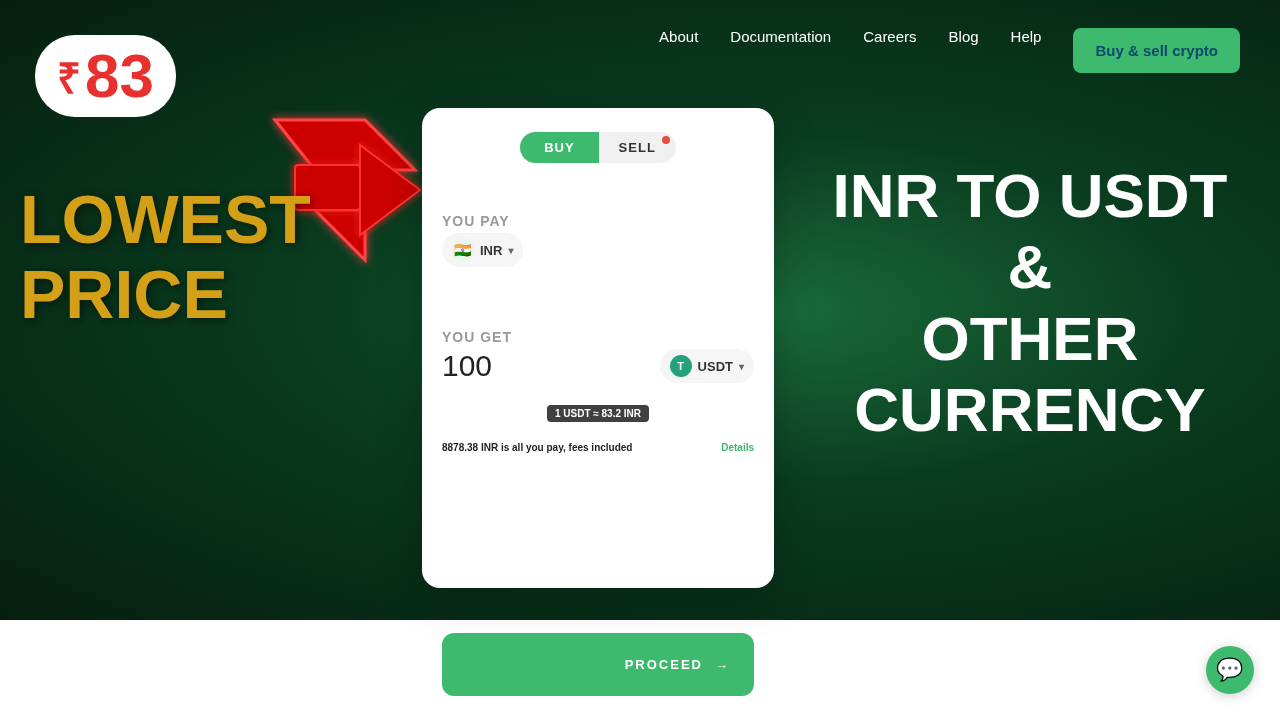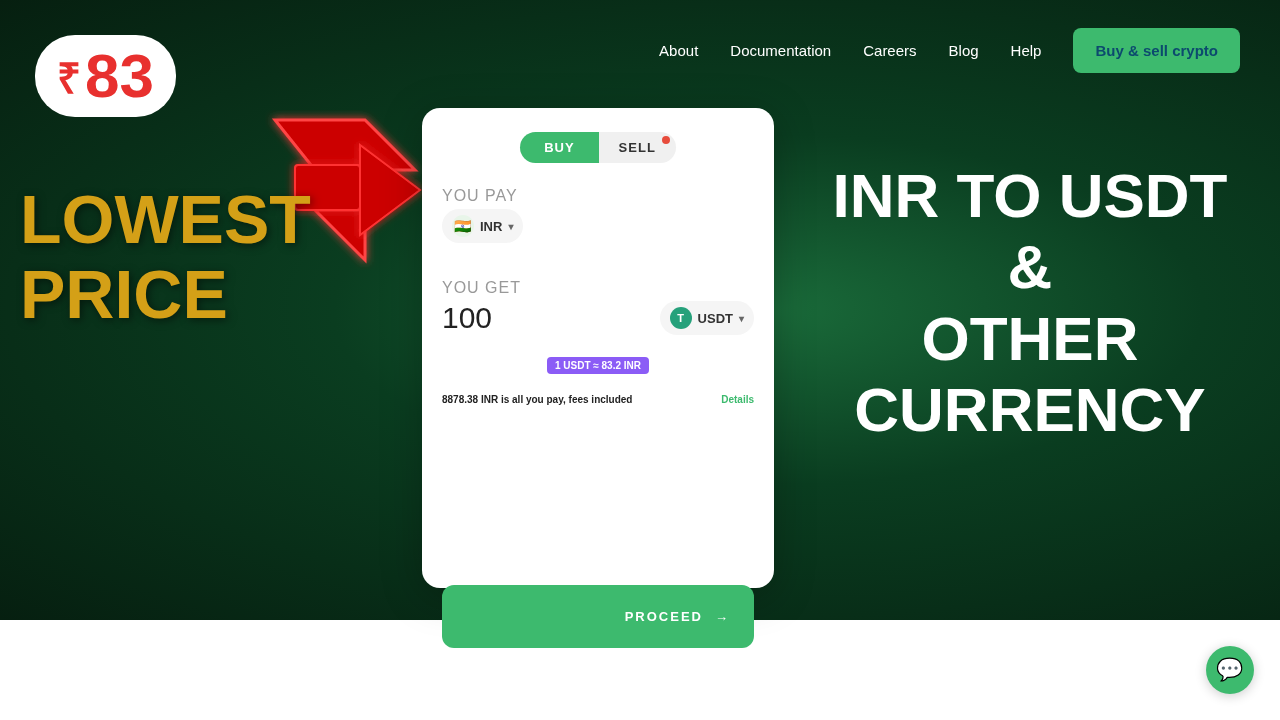--- a/index.html
+++ b/index.html
@@ -18,21 +18,20 @@
       height: 100px;
       display: flex;
       align-items: center;
       justify-content: flex-end;
       padding: 0 40px;
       z-index: 10;
       background: transparent;
     }
     .nav-links {
       display: flex;
-      align-items: center;
       gap: 32px;
     }
     .nav-link {
       color: #fff;
       font-size: 15px;
       font-weight: 500;
       text-decoration: none;
       cursor: pointer;
     }
     .nav-cta {
@@ -161,25 +160,26 @@
       position: absolute;
       top: 4px;
       right: 6px;
       width: 8px;
       height: 8px;
       background: #e74c3c;
       border-radius: 50%;
     }
 
     .field-label {
-      font-size: 16px;
-      font-weight: 400;
+      font-size: 14px;
+      font-weight: 700;
       color: #999;
       letter-spacing: 1px;
       margin-bottom: 4px;
+      margin-top: 26px;
     }
     .field-row {
       display: flex;
       align-items: center;
       justify-content: space-between;
       margin-bottom: 16px;
     }
     .field-value {
       font-size: 30px;
       font-weight: 400;
@@ -213,21 +213,21 @@
     }
 
     .divider {
       height: 1px;
       background: #eee;
       margin: 4px 0 16px;
     }
 
     .rate-pill {
       display: inline-block;
-      background: #8b5cf6;
+      background: #404040;
       color: #fff;
       font-size: 10px;
       font-weight: 600;
       border-radius: 4px;
       padding: 3px 8px;
       margin: 0 auto 8px;
       text-align: center;
       align-self: center;
     }
 

